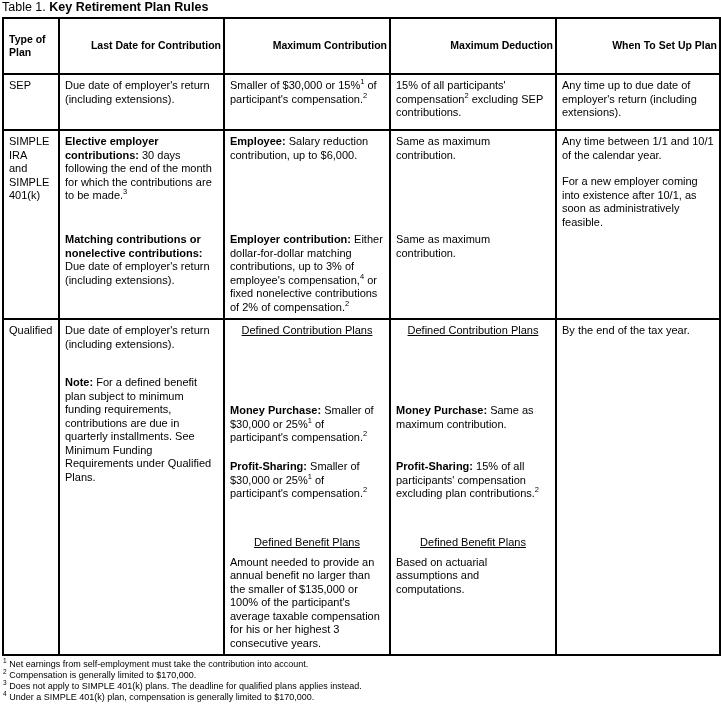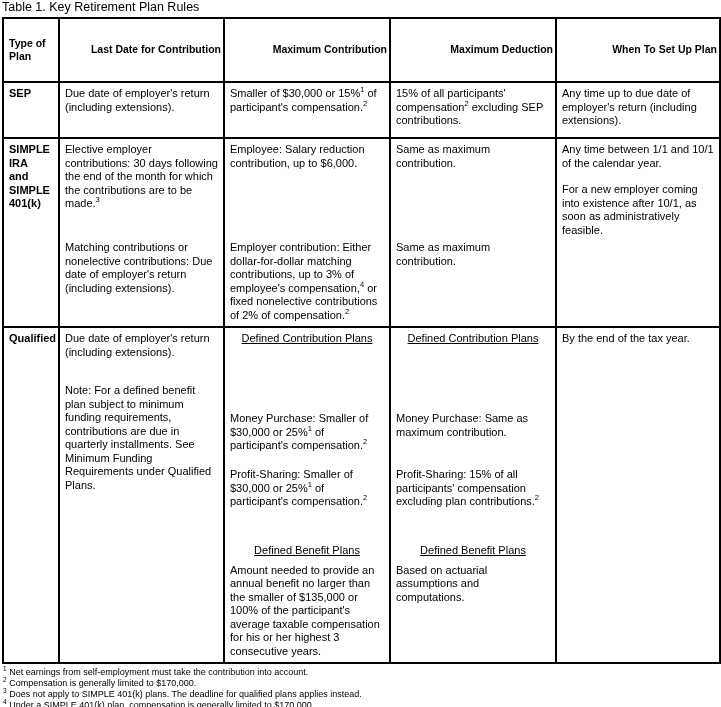--- a/index.html
+++ b/index.html
@@ -2,38 +2,38 @@
 <html><head>
 <meta charset="utf-8">
 <style>
   * { box-sizing: border-box; }
   html,body { margin:0; padding:0; }
   body {
     width:721px; height:707px; background:#ffffff; color:#000;
     font-family:"Liberation Sans", sans-serif; overflow:hidden;
   }
   .title { margin:1px 0 3px 2px; font-size:12.5px; line-height:13px; }
-  .b { font-weight:normal;text-align:right; }
+  .b { font-weight:bold;text-align:right; }
   .i { }
   sup { font-size:7.5px; vertical-align:super; line-height:0; }
 
   table.rules {
     border-collapse:collapse; table-layout:fixed;
     margin-left:2px; width:717px;
   }
   td, th {
     border:2px solid #000; vertical-align:top;
     padding:4px 5px; font-size:11px; line-height:13.5px; text-align:left;
   }
   th {
     font-weight:bold; vertical-align:middle; text-align:right;
     font-size:10.5px; padding:2px;
   }
   th.type-col { text-align:left; padding-left:5px; }
-  td.type-cell { font-weight:bold; }
+  td.type-cell { font-weight:normal; }
 
   .p { margin:0; }
   
   .sim-b1 { min-height:98px; }
   
   .q-p1 { min-height:52px; }
   .q-h1 { min-height:54px; }
   .q-mp { min-height:56px;margin-top:26px; }
   .q-ps { min-height:76px; }
   .q-h2 { margin-bottom:6px; }
@@ -52,21 +52,21 @@
 
 <table class="rules">
   <colgroup>
     <col style="width:56px">
       <col style="width:165px">
       <col style="width:166px">
       <col style="width:166px">
       <col style="width:164px">
   </colgroup>
   <thead>
-    <tr style="height:64px">
+    <tr style="height:56px">
       <th class="type-col">Type of Plan</th>
       <th>Last Date for Contribution</th>
       <th>Maximum Contribution</th>
       <th>Maximum Deduction</th>
       <th>When To Set Up Plan</th>
     </tr>
   </thead>
   <tbody>
     <tr style="height:56px">
       <td class="type-cell">SEP</td>

